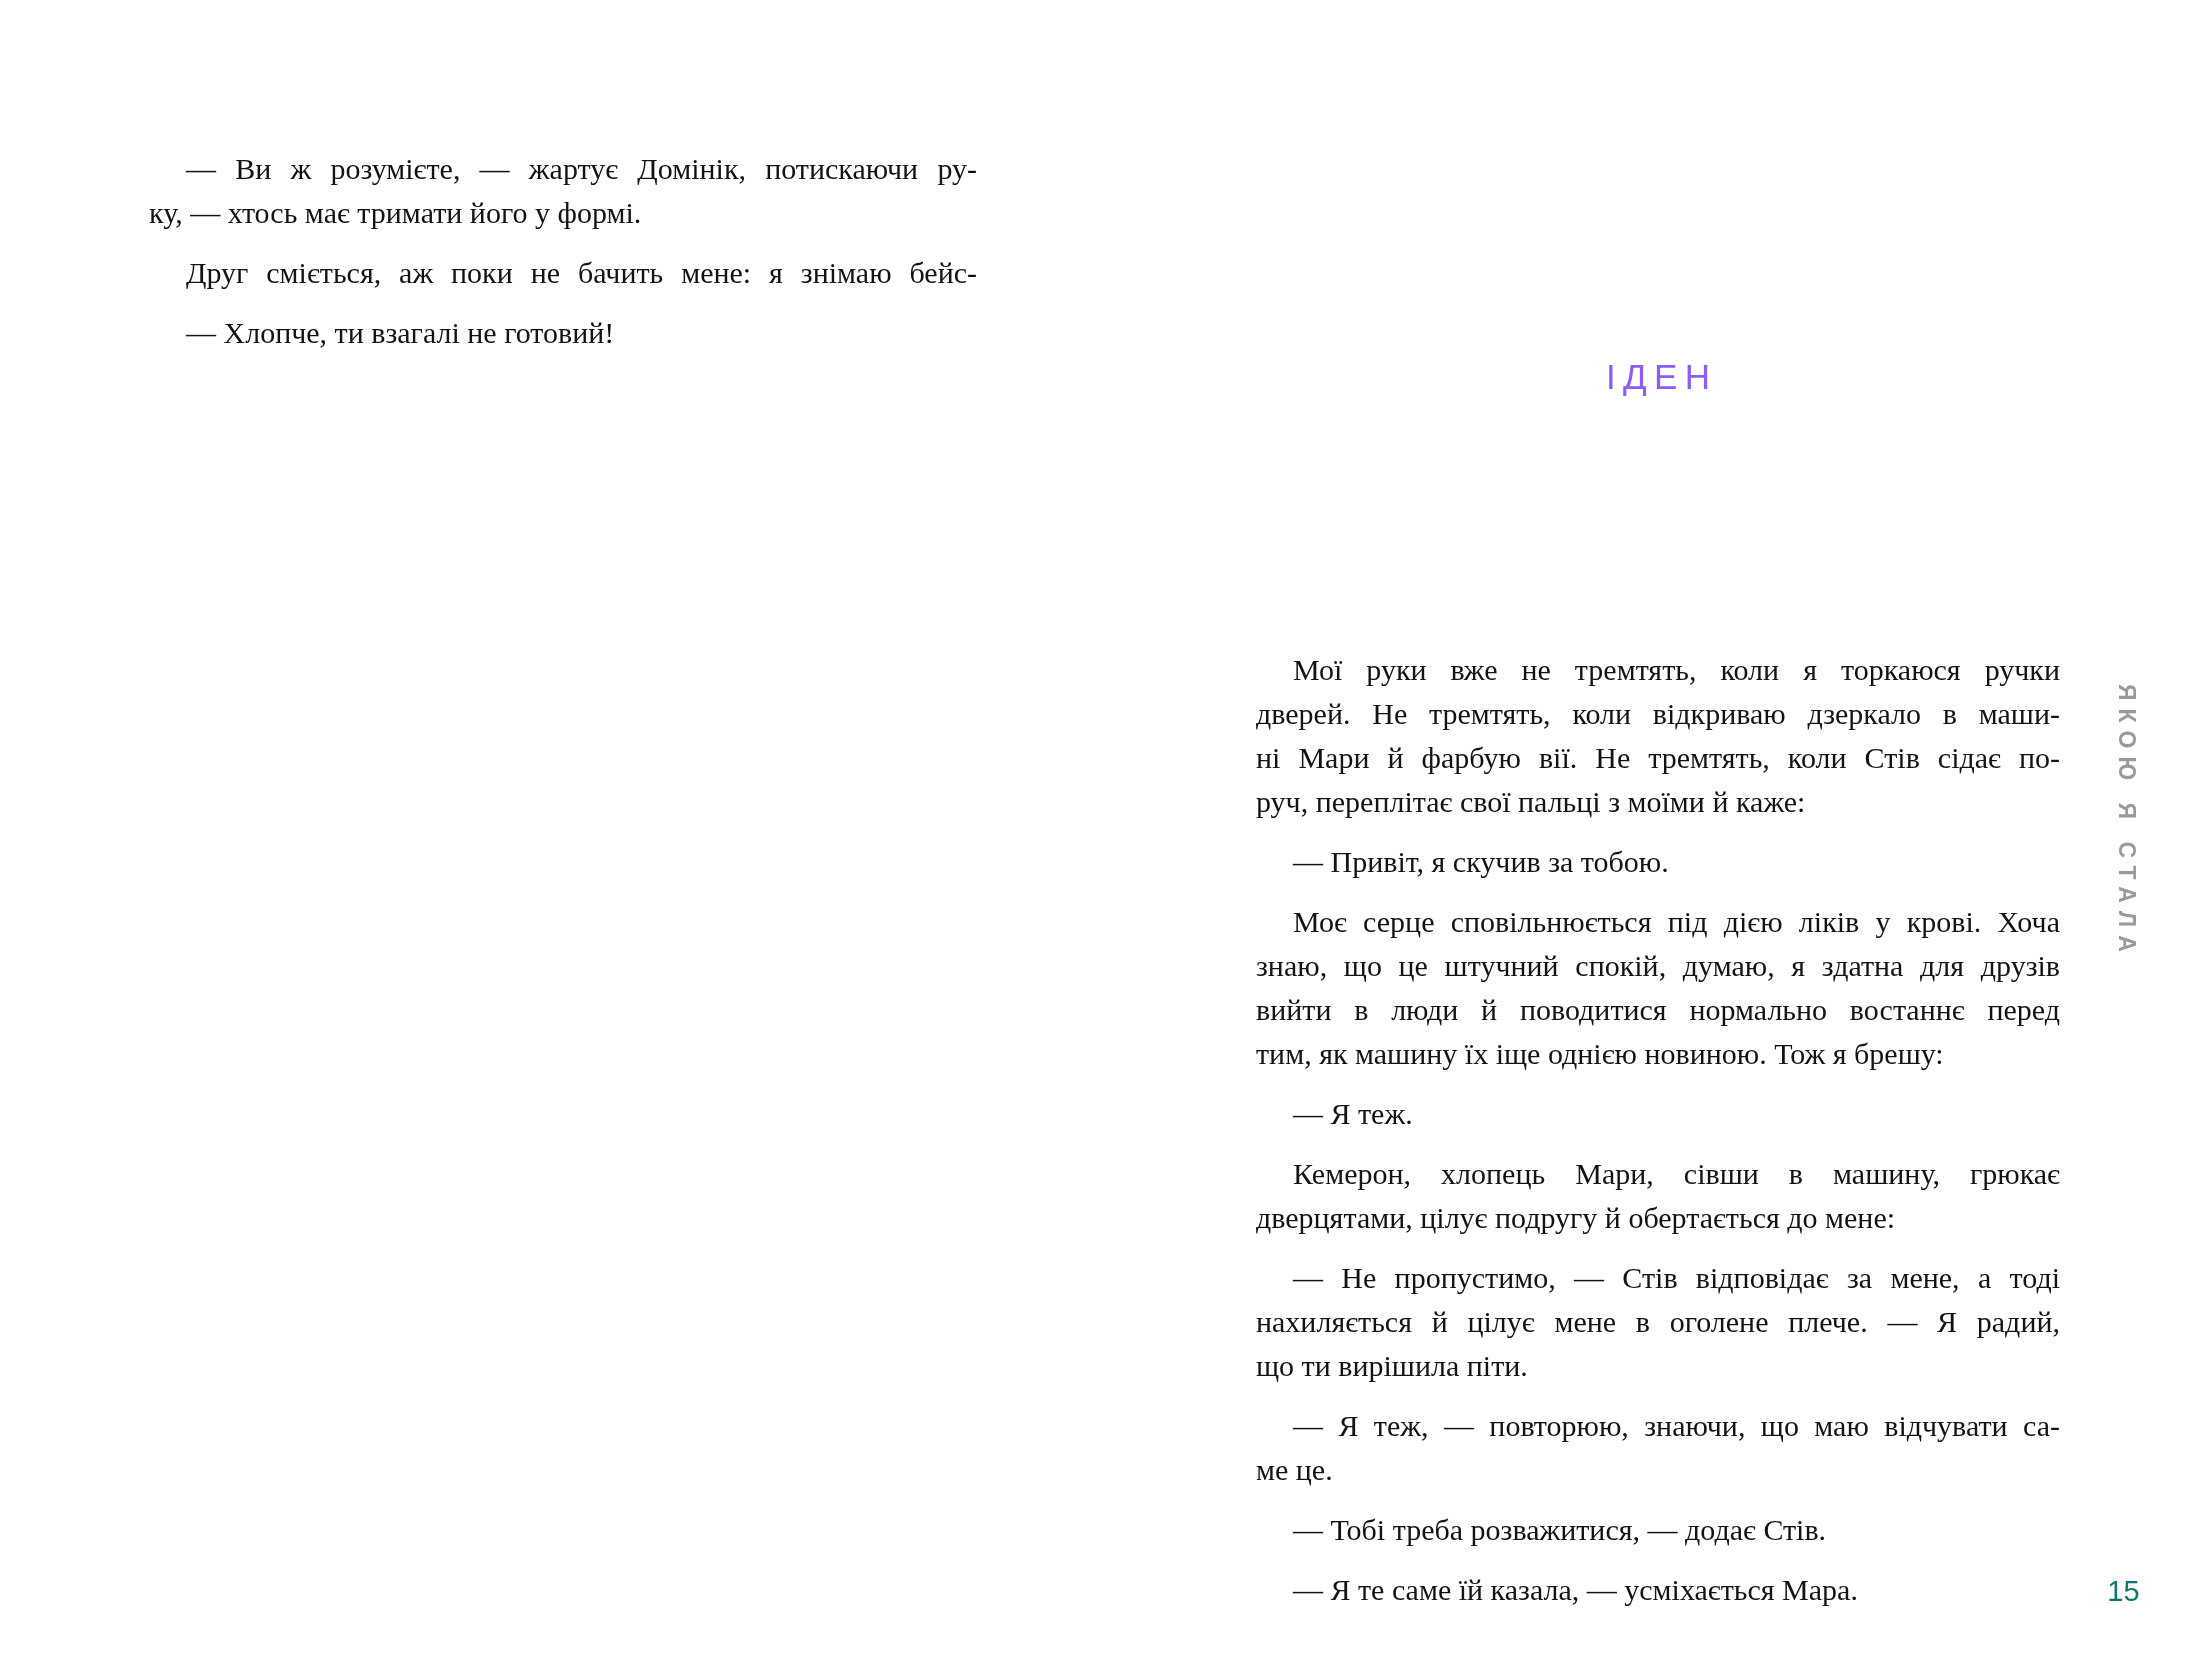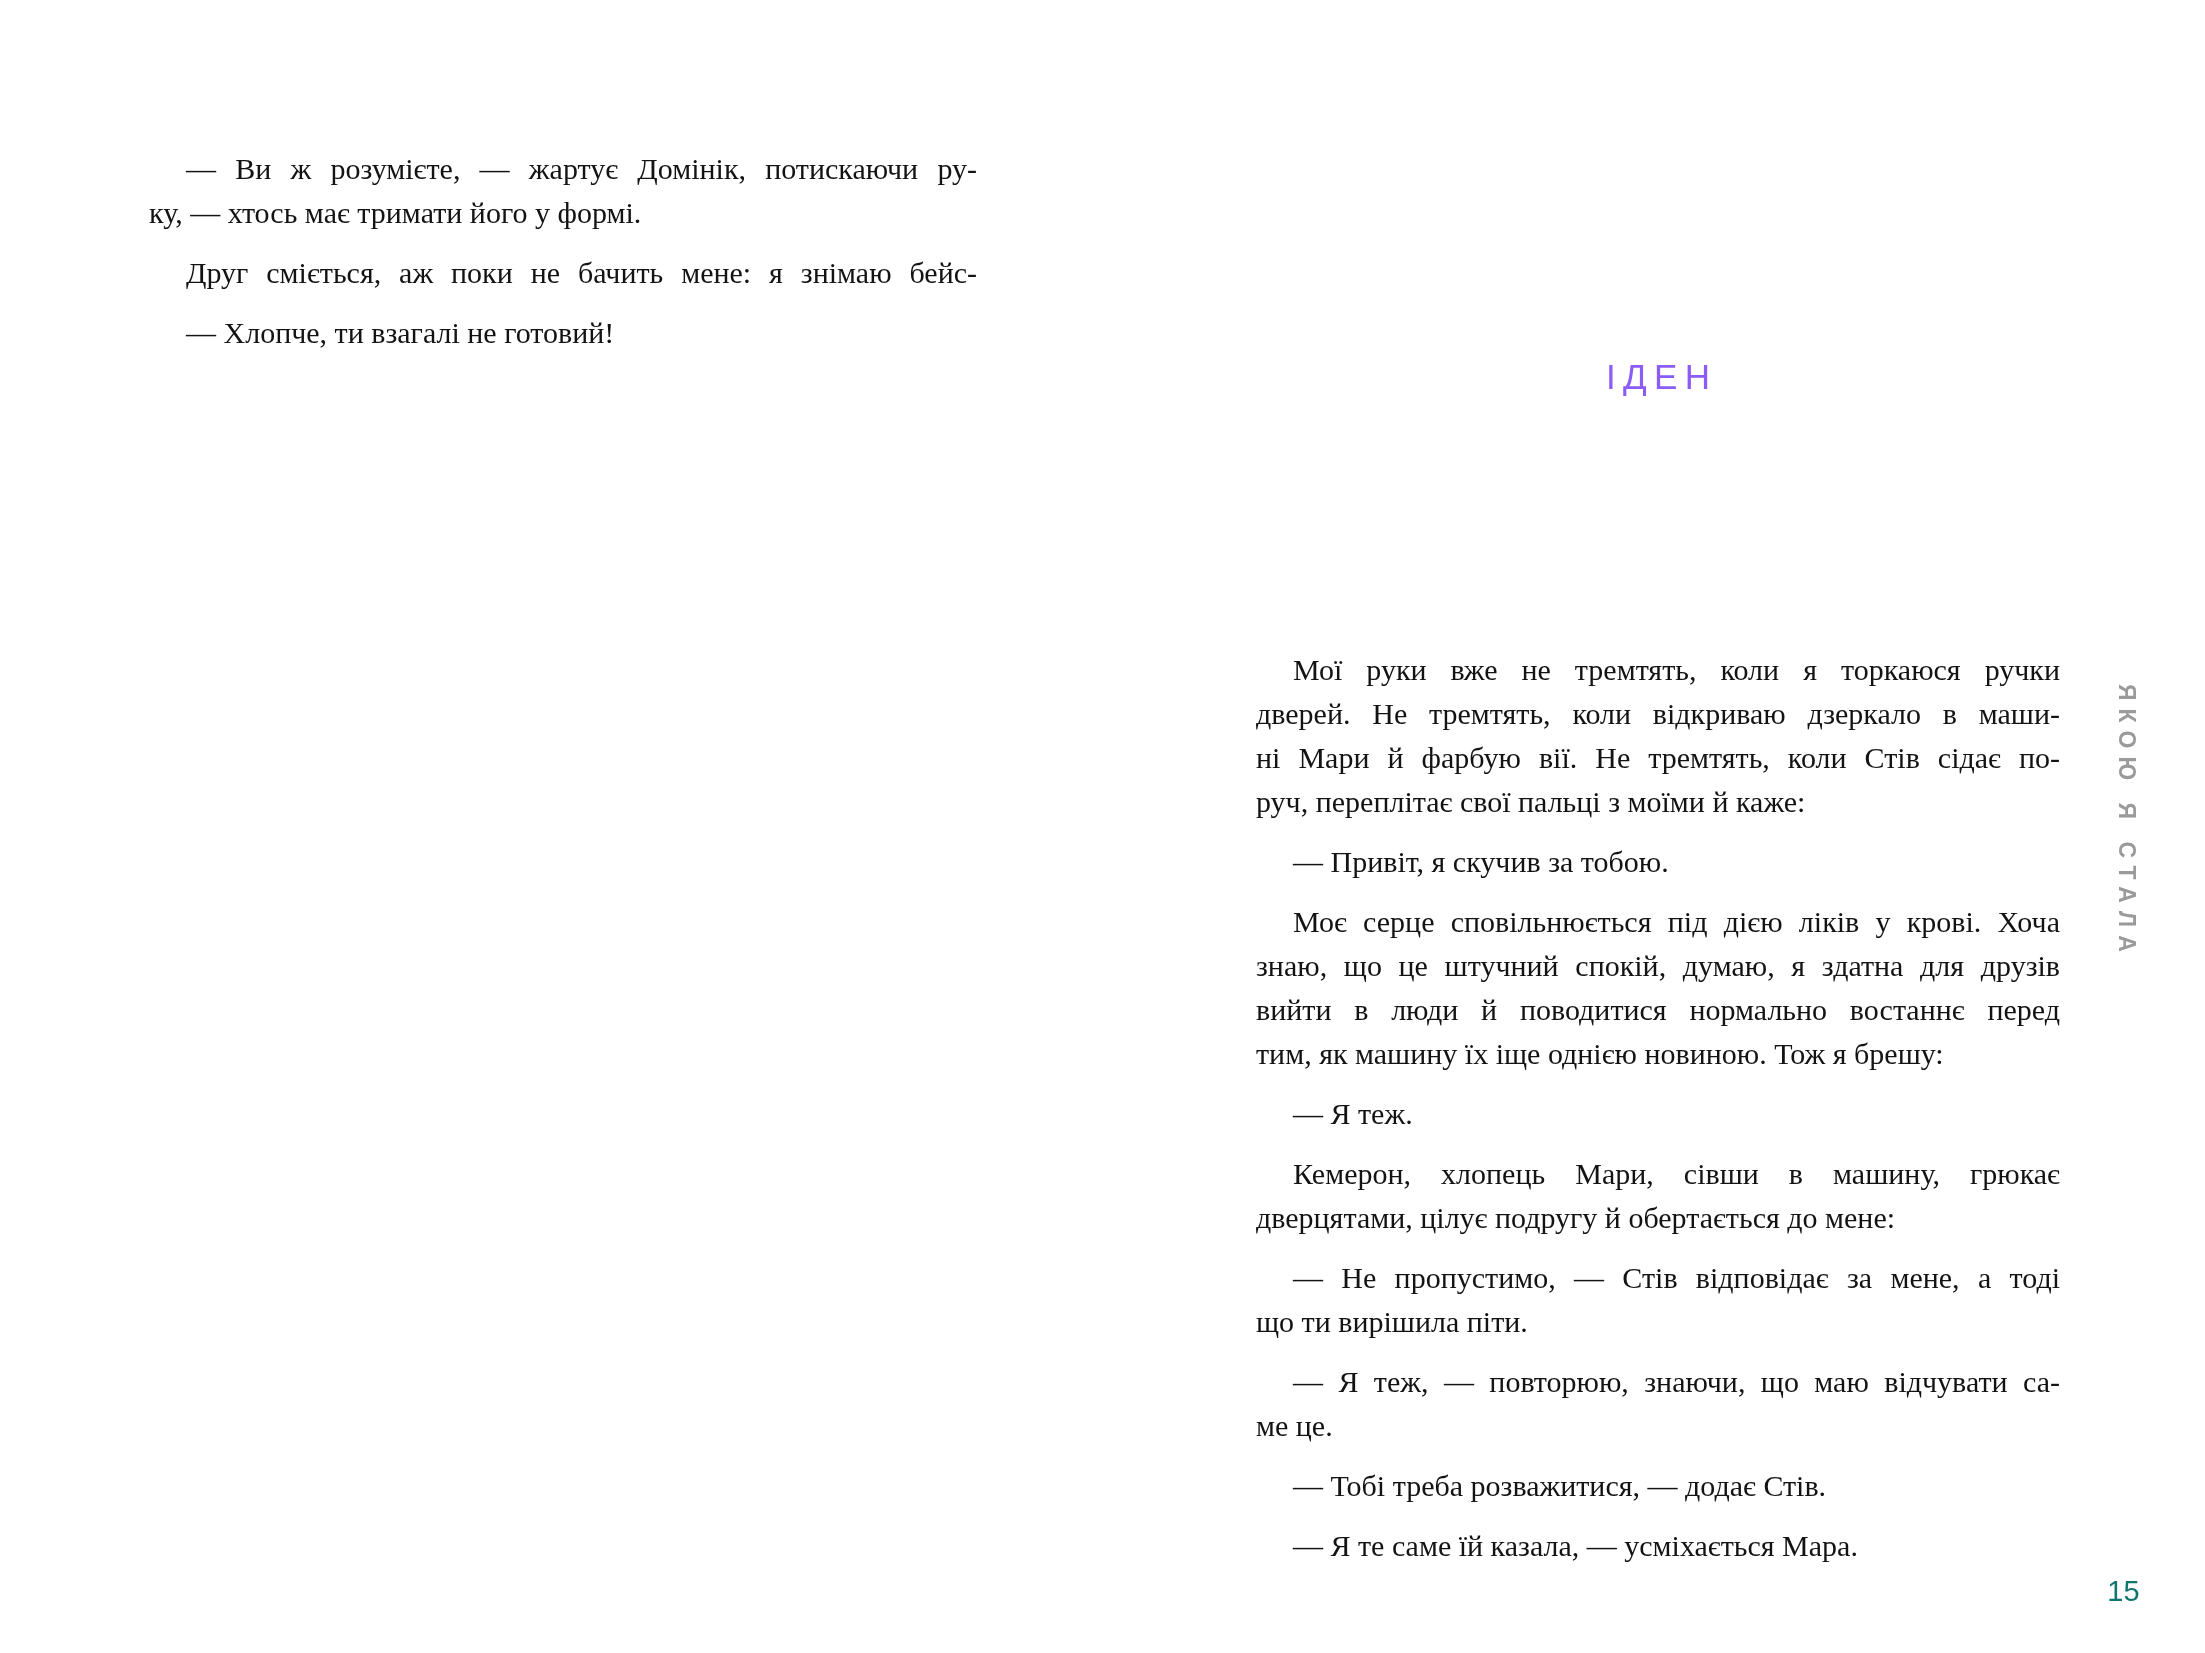--- a/index.html
+++ b/index.html
@@ -102,20 +102,21 @@
       <div class="text-line">руч, переплітає свої пальці з моїми й каже:</div>
       <div class="text-line indent">— Привіт, я скучив за тобою.</div>
       <div class="text-line indent justify">Моє серце сповільнюється під дією ліків у крові. Хоча</div>
       <div class="text-line justify">знаю, що це штучний спокій, думаю, я здатна для друзів</div>
       <div class="text-line justify">вийти в люди й поводитися нормально востаннє перед</div>
       <div class="text-line">тим, як машину їх іще однією новиною. Тож я брешу:</div>
       <div class="text-line indent">— Я теж.</div>
       <div class="text-line indent justify">Кемерон, хлопець Мари, сівши в машину, грюкає</div>
       <div class="text-line">дверцятами, цілує подругу й обертається до мене:</div>
       <div class="text-line indent justify">— Не пропустимо, — Стів відповідає за мене, а тоді</div>
+      <div class="text-line justify">нахиляється й цілує мене в оголене плече. — Я радий,</div>
       <div class="text-line">що ти вирішила піти.</div>
       <div class="text-line indent justify">— Я теж, — повторюю, знаючи, що маю відчувати са-</div>
       <div class="text-line">ме це.</div>
       <div class="text-line indent">— Тобі треба розважитися, — додає Стів.</div>
       <div class="text-line indent">— Я те саме їй казала, — усміхається Мара.</div>
     </div>
 
   <div class="spine-text">ЯКОЮ Я СТАЛА</div>
 
   <div class="page-number">15</div>

